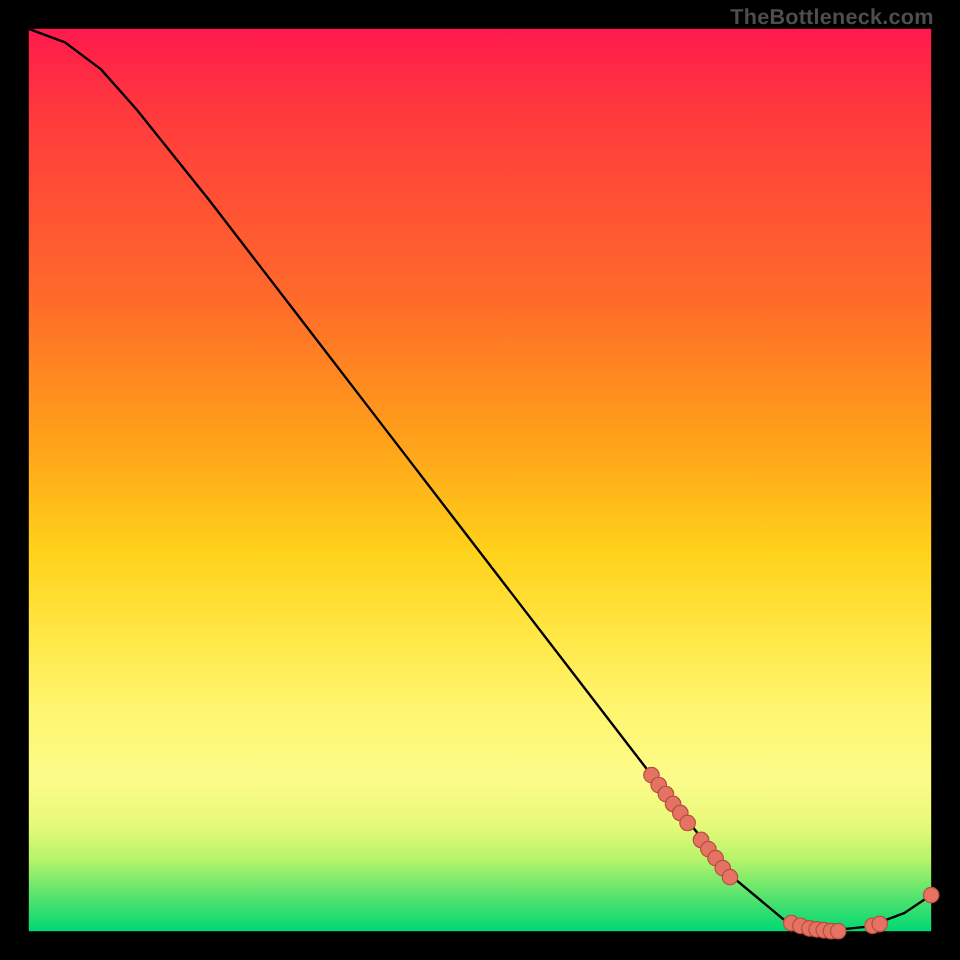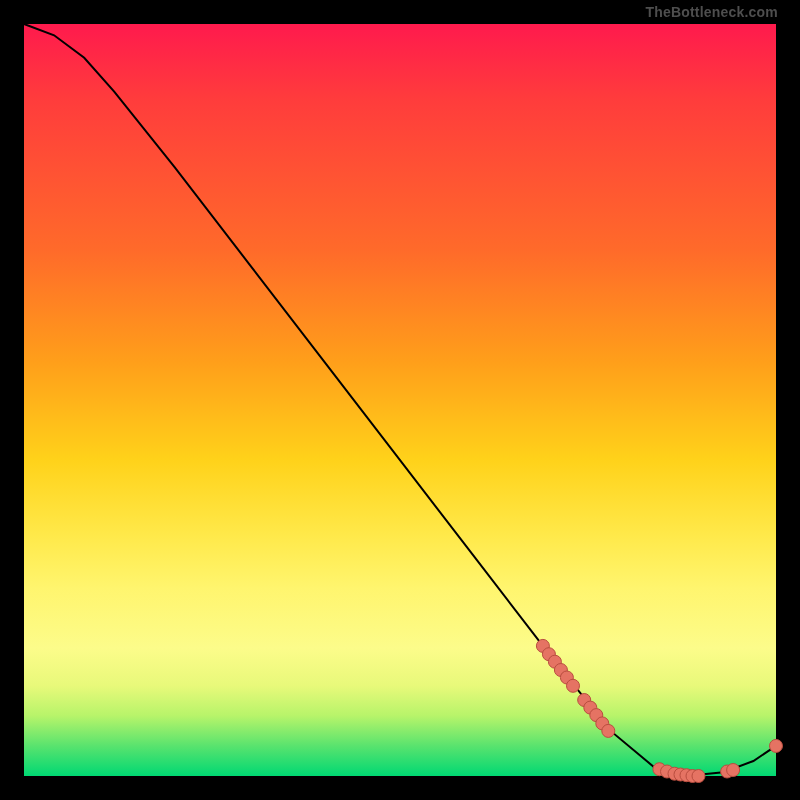--- a/index.html
+++ b/index.html
@@ -39,21 +39,21 @@
       #b7f46a 92%,
       #59e36e 96%,
       #00d873 100%
     );
   }
   .watermark {
     position: absolute;
     top: 4px;
     right: 22px;
     font-family: Arial, Helvetica, sans-serif;
-    font-size: 14px;
+    font-size: 18px;
     font-weight: 600;
     color: #4e4e4e;
     letter-spacing: 0.2px;
     user-select: none;
   }
   svg.curve {
     position: absolute;
     left: 0;
     top: 0;
     width: 752px;

